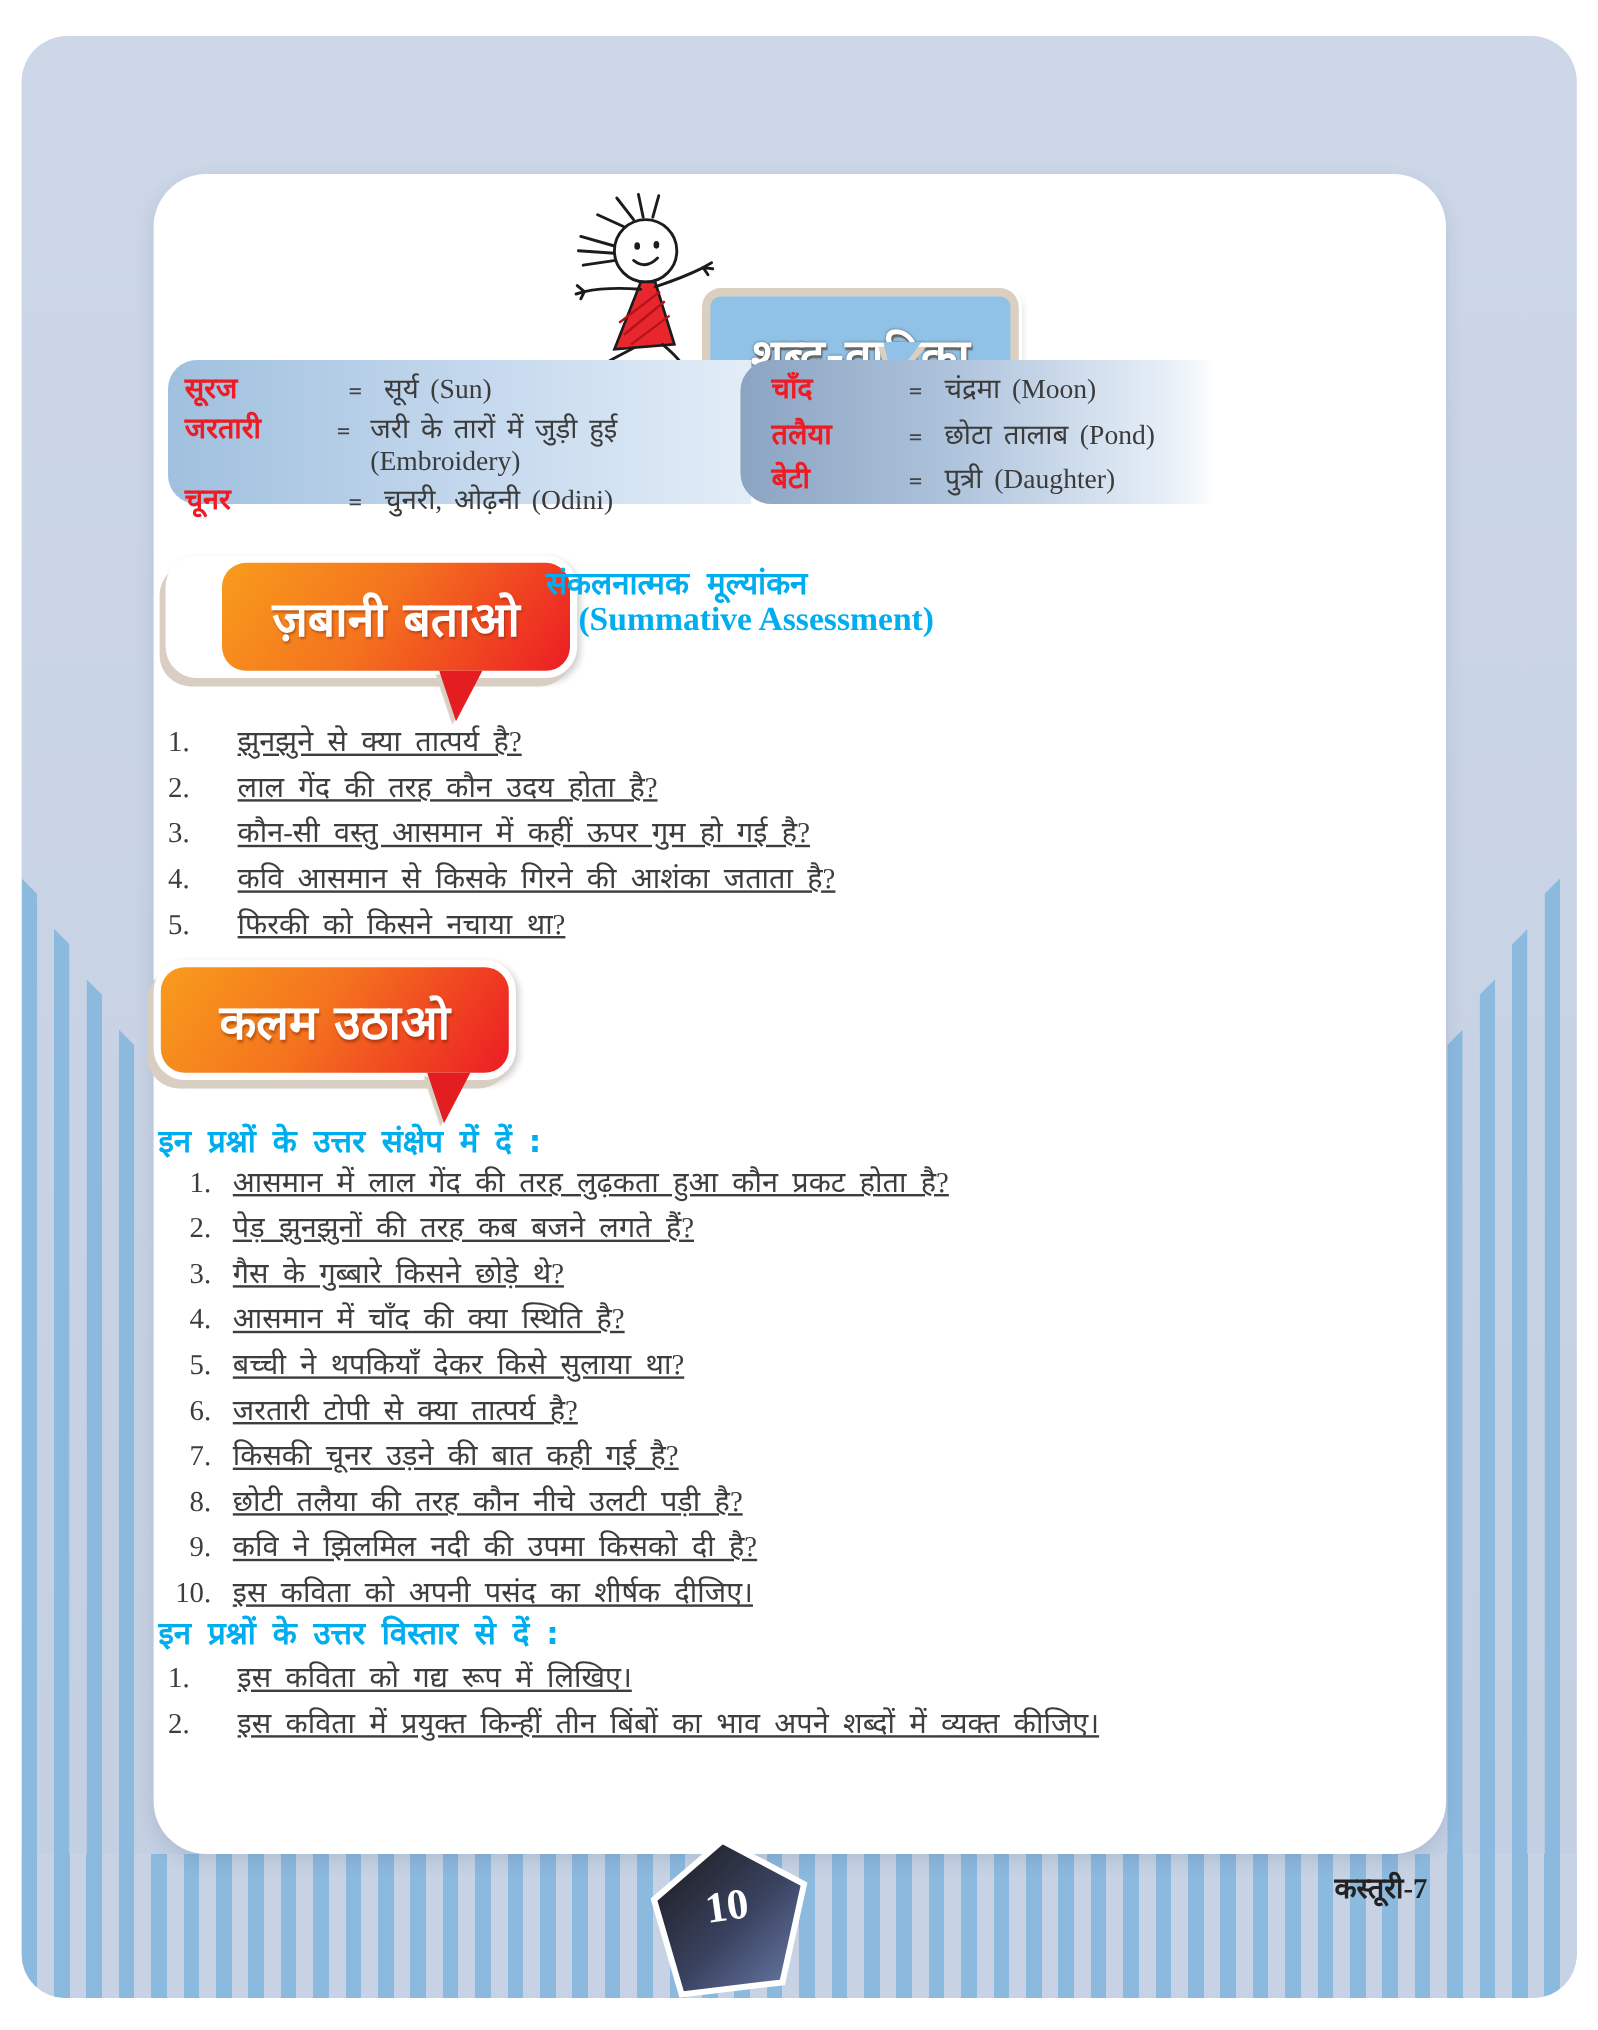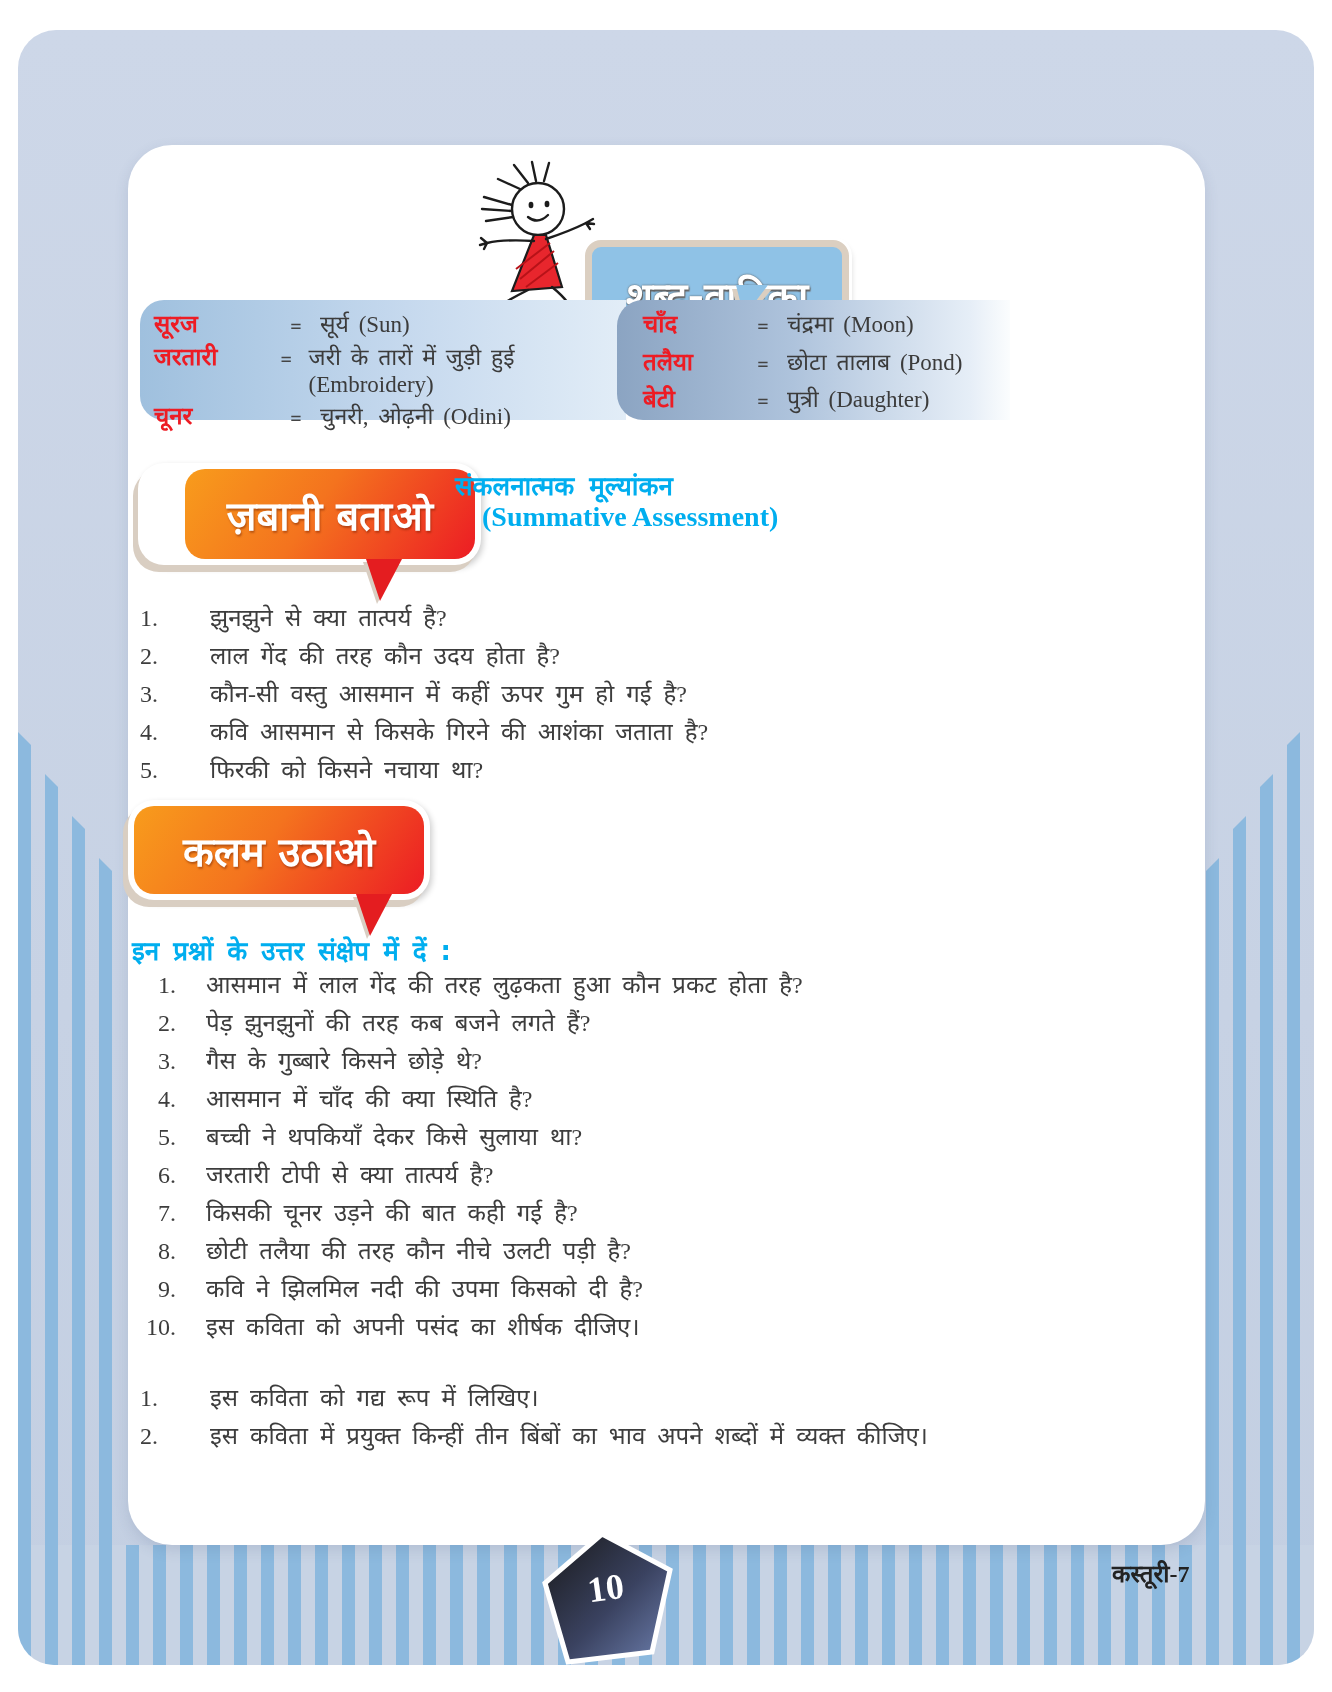--- a/index.html
+++ b/index.html
@@ -59,21 +59,21 @@
            color:#00aeef;word-spacing:6px;text-align:right;}
   .subtitle-en{position:absolute;font-family:"Liberation Serif",serif;font-weight:bold;font-size:28px;
            color:#00aeef;margin-left:30px;}
   .sec-heading{position:absolute;font-family:"DejaVu Sans",sans-serif;font-weight:bold;font-size:26px;
            color:#00aeef;word-spacing:5px;}
   
   .qlist{position:absolute;display:flex;flex-direction:column;}
   .q-row{display:flex;align-items:baseline;height:38px;font-size:24px;color:#3d3d3d;}
   .q-num{width:44px;text-align:left;flex:none;font-family:"Liberation Serif",serif;}
   .qlist.ralign .q-num{text-align:right;width:40px;margin-right:4px;}
-  .q-text{margin-left:26px;word-spacing:6px;white-space:nowrap;}
+  .q-text{margin-left:14px;word-spacing:6px;white-space:nowrap;text-decoration:underline;}
   
   #pentagon{position:absolute;left:540px;top:1528px;width:140px;height:140px;z-index:3;}
   #page-num-text{font-family:"Liberation Serif",serif;font-weight:bold;}
   #book-label{position:absolute;left:1112px;top:1556px;z-index:3;font-family:"Liberation Serif",serif;
            font-weight:bold;font-size:24px;color:#222222;}
   
   #girl{position:absolute;left:322px;top:14px;}
 </style>
 </head>
 <body>
@@ -272,20 +272,21 @@
           <span class="q-num">9.</span>
           <span class="q-text">कवि ने झिलमिल नदी की उपमा किसको दी है?</span>
         </div>
 
         <div class="q-row">
           <span class="q-num">10.</span>
           <span class="q-text">इस कविता को अपनी पसंद का शीर्षक दीजिए।</span>
         </div>
       </div>
 
+    <div class="sec-heading" style="left:4px;top:1197px;">इन प्रश्नों के उत्तर विस्तार से दें :</div>
     <div class="qlist" style="left:12px;top:1235px;width:1060px;">
 
         <div class="q-row">
           <span class="q-num">1.</span>
           <span class="q-text">इस कविता को गद्य रूप में लिखिए।</span>
         </div>
 
         <div class="q-row">
           <span class="q-num">2.</span>
           <span class="q-text">इस कविता में प्रयुक्त किन्हीं तीन बिंबों का भाव अपने शब्दों में व्यक्त कीजिए।</span>

